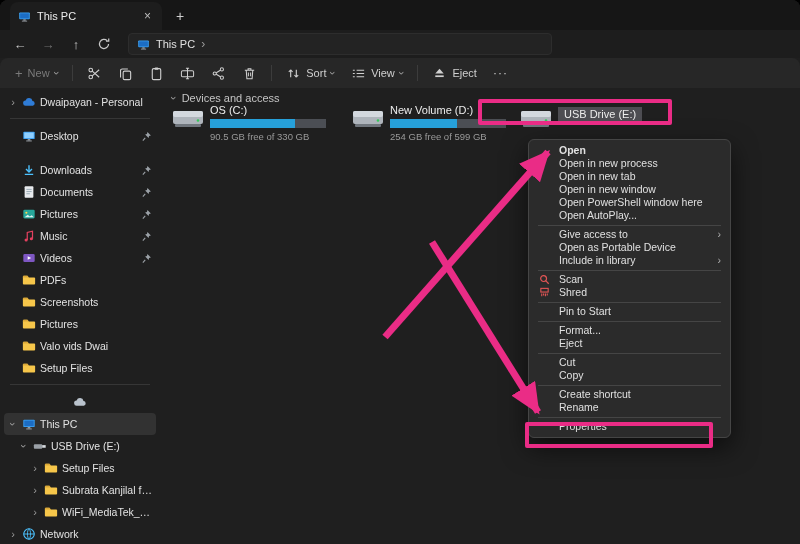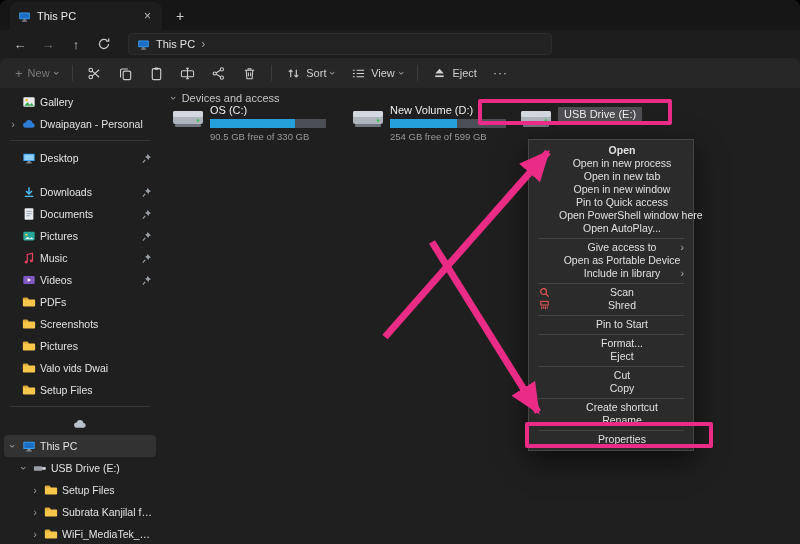--- a/index.html
+++ b/index.html
@@ -58,23 +58,23 @@
                  font-size:11px; color:#c4c4c4; }
   .section-hdr .chev { display:inline-block; transform:rotate(90deg); color:#9a9a9a; font-size:11px; }
   .drive { position:absolute; top:16px; width:176px; display:flex; gap:6px; }
   .drive-icon svg { width:32px; height:26px; display:block; }
   .drive-name { font-size:11px; color:#ececec; white-space:nowrap; }
   .drive-name.selected { background:#4d4d52; display:inline-block; padding:1px 6px; }
   .drive-bar { width:116px; height:9px; background:#4b4e54; margin-top:3px; }
   .drive-fill { height:100%; background:#26a0da; }
   .drive-detail { font-size:9.5px; color:#9a9a9a; margin-top:3px; white-space:nowrap; }
   
-  .ctx { position:absolute; left:528px; top:139px; width:166px; background:#2b2b2b;
-         border:1px solid #454545; border-radius:0; padding:4px 0; z-index:5;
-         box-shadow:0 10px 26px rgba(0,0,0,.6);text-align:center; }
+  .ctx { position:absolute; left:528px; top:139px; width:203px; background:#2b2b2b;
+         border:1px solid #454545; border-radius:6px; padding:4px 0; z-index:5;
+         box-shadow:0 10px 26px rgba(0,0,0,.6); }
   .ctx-item { position:relative; height:13px; line-height:13px; font-size:10.5px; color:#e0e0e0;
               padding-left:30px; padding-right:8px; white-space:nowrap; }
   .ctx-item.bold { font-weight:bold; }
   .ctx-item .mi { position:absolute; left:10px; top:1px; }
   .ctx-item .mi svg { width:11px; height:11px; display:block; }
   .ctx-item .sub { position:absolute; right:9px; top:0; color:#b0b0b0; }
   .ctx-sep { height:1px; background:#454545; margin:2.5px 9px 2.5px 9px; }
   
   .ann-rect { position:absolute; border:4px solid var(--ann,#ea2c86); z-index:10; border-radius:2px; }
   #ann-svg { position:absolute; left:0; top:0; width:800px; height:544px; z-index:11; pointer-events:none; }
@@ -211,31 +211,20 @@
         </span>
       <span>Eject</span>
     </div>
     <div class="tb-btn">
       <span class="more-glyph">···</span>
     </div>
   </div>
 
   <div class="body">
     <div class="sidebar" id="sidebar">
-        <div class="side-item" style="padding-left: 4px;">
-          <span class="chev "></span>
-          <span class="icon">
-            <svg viewBox="0 0 16 16">
-              <rect x="1.5" y="2.5" width="13" height="11" rx="1.5" fill="#e8eaed"></rect>
-              <circle cx="5.3" cy="6" r="1.3" fill="#f4b400"></circle>
-              <path d="M2.5 12.2l3.8-3.8 2.8 2.8 2-2 2.4 3z" fill="#34a853"></path>
-            </svg>
-          </span>
-          <span class="side-label">Gallery</span>
-        </div>
         <div class="side-item" style="padding-left: 4px;">
           <span class="chev right">›</span>
           <span class="icon">
             <svg viewBox="0 0 16 16">
               <path d="M4.4 12.2a3 3 0 0 1-.3-6A4.1 4.1 0 0 1 12 6.9a2.7 2.7 0 0 1 .5 5.3z" fill="#2f7cd6"></path>
             </svg>
           </span>
           <span class="side-label">Dwaipayan - Personal</span>
         </div>
         <div class="side-sep"></div>
@@ -516,21 +505,20 @@
           </div>
         </div>
     </div>
   </div>
 
   <div class="ctx" id="ctx">
       <div class="ctx-item bold"><span>Open</span></div>
       <div class="ctx-item"><span>Open in new process</span></div>
       <div class="ctx-item"><span>Open in new tab</span></div>
       <div class="ctx-item"><span>Open in new window</span></div>
-      <div class="ctx-item"><span>Pin to Quick access</span></div>
       <div class="ctx-item"><span>Open PowerShell window here</span></div>
       <div class="ctx-item"><span>Open AutoPlay...</span></div>
       <div class="ctx-sep"></div>
       <div class="ctx-item"><span>Give access to</span><span class="sub">›</span></div>
       <div class="ctx-item"><span>Open as Portable Device</span></div>
       <div class="ctx-item"><span>Include in library</span><span class="sub">›</span></div>
       <div class="ctx-sep"></div>
       <div class="ctx-item"><span class="mi">
           <svg viewBox="0 0 12 12">
             <circle cx="5" cy="5" r="3.2" fill="none" stroke="#e25555" stroke-width="1.3"></circle>

